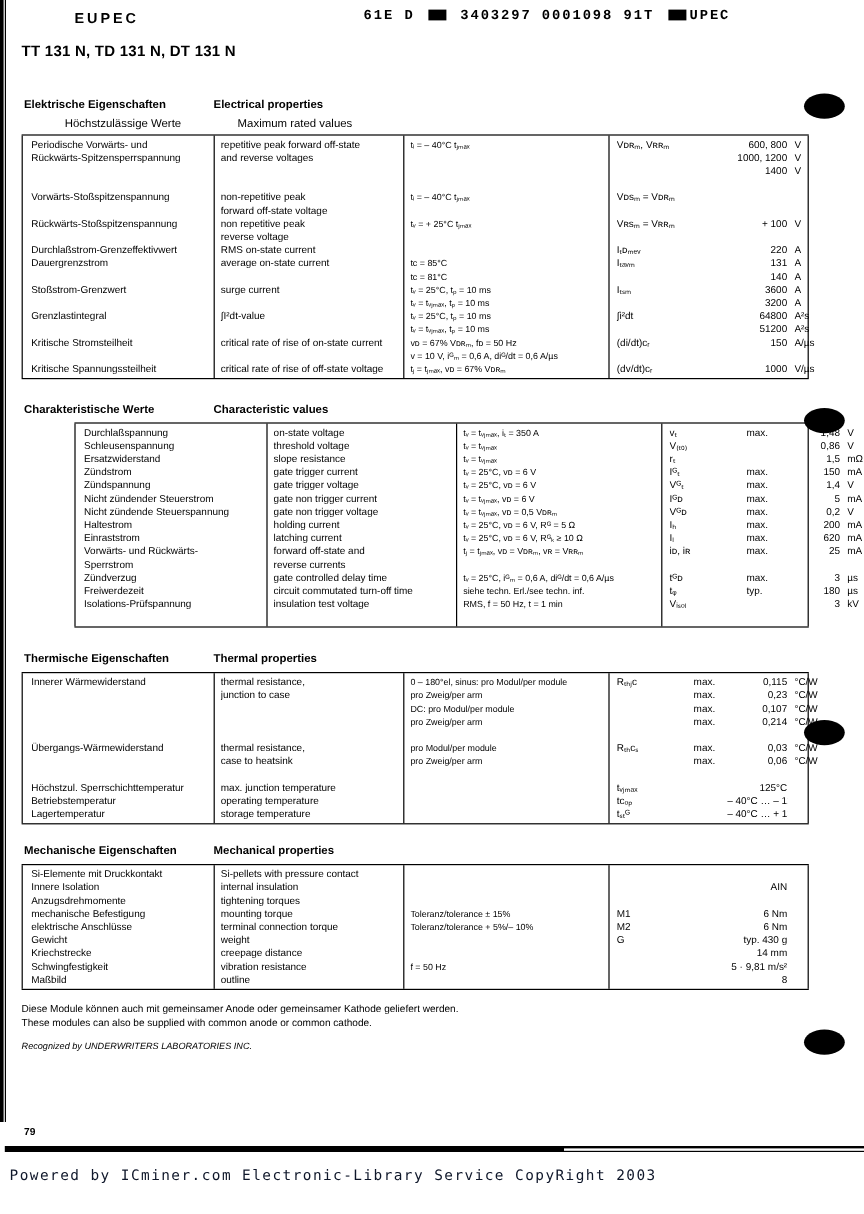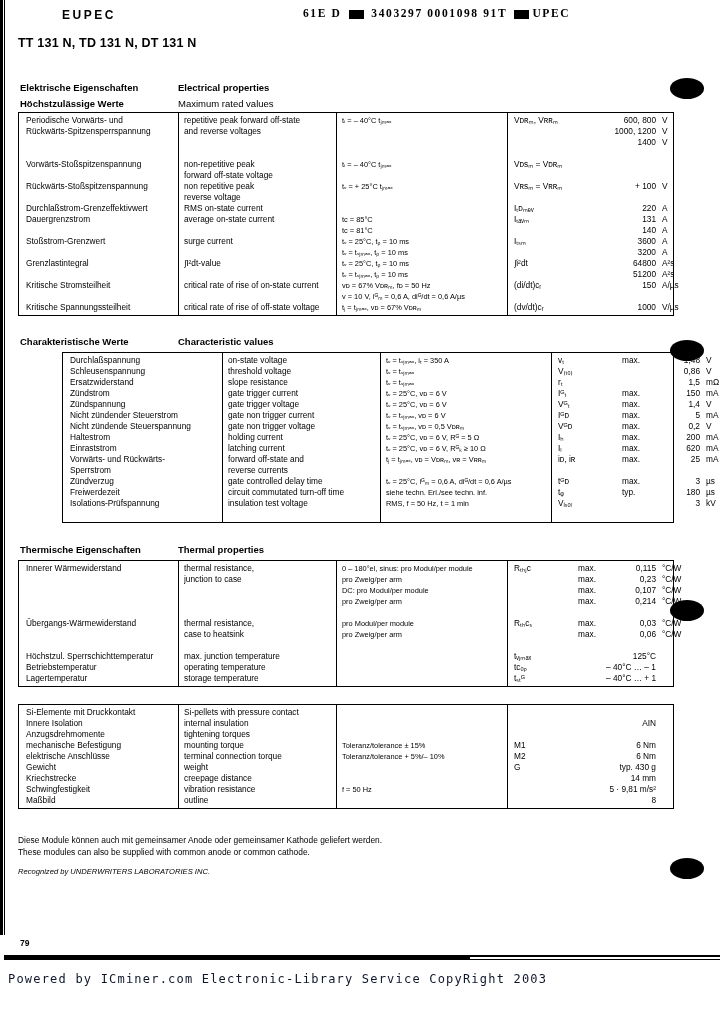--- a/index.html
+++ b/index.html
@@ -14,21 +14,21 @@
   
   .scan-edge{position:absolute;left:0;top:0;width:3px;height:935px;background:#000;}
   .scan-edge2{position:absolute;left:4px;top:0;width:1px;height:935px;background:#000;}
 
   
   .reg-dot{position:absolute;width:34px;height:21px;border-radius:50%;background:#000;left:670px;}
 
   
   .brand{position:absolute;left:62px;top:8px;font-size:12px;font-weight:700;letter-spacing:2.5px;}
   .barcode{position:absolute;left:303px;top:7px;font-size:11.5px;font-weight:700;letter-spacing:1.6px;
-           font-family:Liberation Serif, serif;white-space:nowrap;}
+           font-family:Liberation Mono, monospace;white-space:nowrap;}
   .bc-block{display:inline-block;width:15px;height:9px;background:#000;vertical-align:middle;margin:0 3px;}
   .typetitle{position:absolute;left:18px;top:36px;font-size:12.5px;font-weight:700;letter-spacing:.2px;}
 
   
   .section{position:absolute;left:18px;width:656px;}
   .sec-head{position:relative;height:16px;}
   .sec-head .de,.sec-head .en{position:absolute;top:0;font-size:9.5px;font-weight:700;}
   .sec-head .de{left:2px;}
   .sec-head .en{left:160px;}
 
@@ -84,22 +84,22 @@
 
   <div class="typetitle">TT 131 N, TD 131 N, DT 131 N</div>
 
   <div id="sections-host">
       <div class="section" style="top: 82px;">
         <div class="sec-head">
           <span class="de">Elektrische Eigenschaften</span>
           <span class="en">Electrical properties</span>
         </div>
         <div class="sec-head" style="height: 14px;">
-          <span class="de" style="font-weight: 700;">Höchstzulässige Werte</span>
-          <span class="en" style="font-weight: 400;">Maximum rated values</span>
+          <span class="de" style="font-weight: 400; margin-left: 34px;">Höchstzulässige Werte</span>
+          <span class="en" style="font-weight: 400; margin-left: 20px;">Maximum rated values</span>
         </div>
         <div class="tbl" style="height: 202px;">
           <div class="vline l"></div>
           <div class="vline c1"></div>
           <div class="vline c2"></div>
           <div class="vline c3"></div>
           <div class="vline r"></div>
           <div style="padding-top: 2px;">
             <div class="row">
               <div class="cell c-de">Periodische Vorwärts- und</div>
@@ -515,20 +515,24 @@
               <div class="cell c-cond"></div>
               <div class="cell c-sym">tₛₜᴳ</div>
               <div class="cell c-qual"></div>
               <div class="cell c-val">– 40°C … + 130°C</div>
               <div class="cell c-unit"></div>
             </div>
           </div>
         </div>
       </div>
       <div class="section" style="top: 704px;">
+        <div class="sec-head">
+          <span class="de">Mechanische Eigenschaften</span>
+          <span class="en">Mechanical properties</span>
+        </div>
         <div class="tbl" style="height: 103px;">
           <div class="vline l"></div>
           <div class="vline c1"></div>
           <div class="vline c2"></div>
           <div class="vline c3"></div>
           <div class="vline r"></div>
           <div style="padding-top: 2px;">
             <div class="row">
               <div class="cell c-de">Si-Elemente mit Druckkontakt</div>
               <div class="cell c-en">Si-pellets with pressure contact</div>

